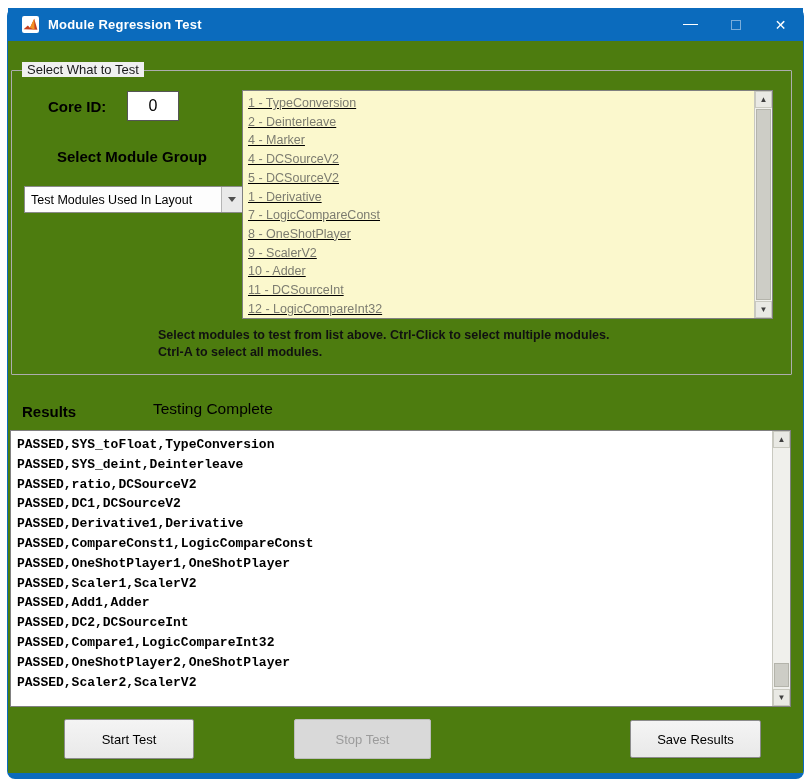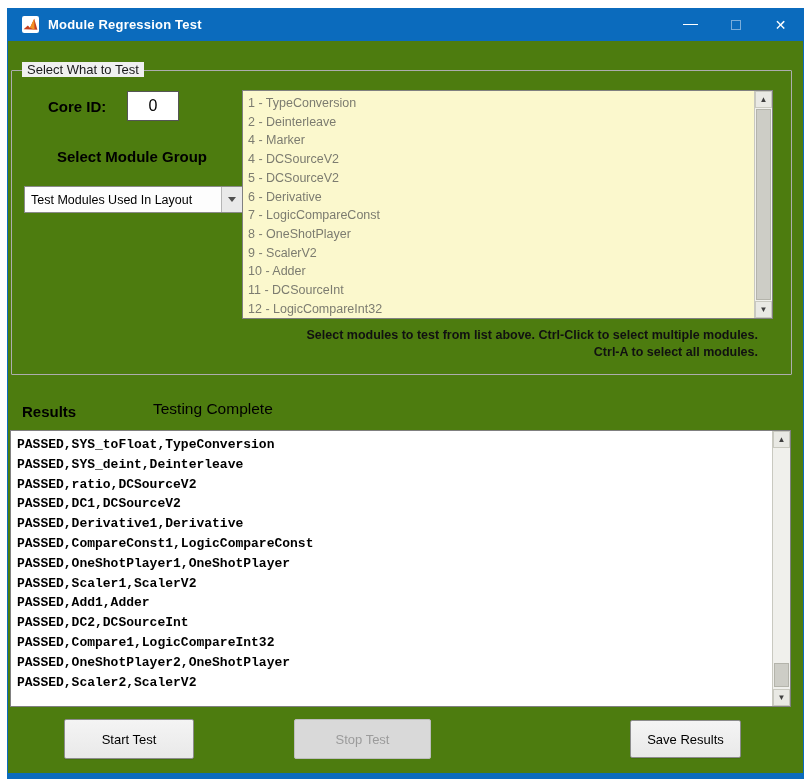--- a/index.html
+++ b/index.html
@@ -4,20 +4,21 @@
 <style>
   * { margin:0; padding:0; box-sizing:border-box; }
   html,body { width:811px; height:784px; background:#ffffff; overflow:hidden;
               font-family:"Liberation Sans", sans-serif; }
 
   .window {
     position:absolute; left:7px; top:8px; width:797px; height:771px;
     border-left:1px solid #0b6bbd; border-right:1px solid #0b6bbd;
     border-bottom:6px solid #0b6bbd;
     background:#f0f0f0;
+    border-radius:8px;
   }
 
   
   .titlebar {
     position:absolute; left:0; top:0; right:0; height:33px;
     background:#0b6bbd; display:flex; align-items:center;
   }
   .app-icon { width:17px; height:17px; margin-left:14px; flex:0 0 auto; }
   .app-icon svg { display:block; }
   .win-title {
@@ -60,58 +61,58 @@
   .dropdown-btn {
     width:21px; height:100%; background:#e9e9e9; border-left:1px solid #b5b5b5;
     display:flex; align-items:center; justify-content:center; flex:0 0 auto;
   }
   .chev { width:0; height:0; border-left:4px solid transparent; border-right:4px solid transparent;
           border-top:5px solid #4f4f4f; }
 
   
   .listbox { position:absolute; border:1px solid #808080; overflow:hidden; }
   .modules-listbox { left:234px; top:49px; width:531px; height:229px; background:#fbf8cd; }
-  .modules-inner { position:absolute; left:0; top:0; right:18px; bottom:0; padding:3px 2px 0 5px; overflow:hidden; }
+  .modules-inner { position:absolute; left:0; top:0; right:18px; bottom:0; padding:3px 2px 0 5px; overflow:hidden;text-decoration:underline; }
   .module-item { font-size:12.5px; line-height:18.7px; color:#7c7c70; white-space:nowrap; }
 
   .results-listbox { left:2px; top:389px; width:781px; height:277px; background:#ffffff; }
   .results-inner { position:absolute; left:0; top:0; right:18px; bottom:0; padding:4px 8px 0 6px; overflow:hidden; }
   .result-row { font-family:"Liberation Mono", monospace; font-weight:700; font-size:13px;
                 line-height:19.8px; color:#000; white-space:nowrap; }
 
   
   .scrollbar { position:absolute; top:0; right:0; bottom:0; width:18px;
                background:#f0f0ec; border-left:1px solid #c9c9c0; }
   .sb-btn { position:absolute; left:0; right:0; height:17px; background:#e9e9e4;
             display:flex; align-items:center; justify-content:center;
             font-size:8px; color:#3f3f3f; border:1px solid #c9c9c0; }
   .sb-up { top:0; } .sb-down { bottom:0; }
   .sb-thumb { position:absolute; left:1px; right:1px; background:#cdcdc6; border:1px solid #b4b4ab; }
   .modules-listbox .sb-thumb { top:18px; bottom:18px; }
   .results-listbox .sb-thumb { height:24px; bottom:19px; }
 
-  .help-text { position:absolute; left:150px; top:286px; width:600px; text-align:right;
+  .help-text { position:absolute; left:150px; top:286px; width:600px; text-align:left;
                font-size:12.5px; font-weight:600; color:#111; line-height:17px; }
 
   .results-label { position:absolute; left:14px; top:362px; font-size:15px; font-weight:700; color:#000; }
   .status-text  { position:absolute; left:145px; top:359px; font-size:15.5px; color:#000; }
 
   
   .btn {
     position:absolute; height:40px; top:678px;
     background:linear-gradient(#f4f4f4, #e9e9e9);
     border:1px solid #8c8c8c; border-radius:2px;
     font-size:13px; color:#000; font-family:"Liberation Sans", sans-serif;
     display:flex; align-items:center; justify-content:center; cursor:default;
     box-shadow:0 1px 0 rgba(0,0,0,.08);
   }
   .btn-start { left:56px;  width:130px; }
   .btn-stop  { left:254px; width:137px; background:#d9d9d9; border-color:#bdbdbd;
                color:#9b9b9b; box-shadow:none;margin-left:32px; }
-  .btn-save  { left:622px; width:111px; height:38px; top:679px; }
+  .btn-save  { left:622px; width:131px; height:38px; top:679px; }
 </style>
 </head>
 <body>
 
 <div class="window">
 
   <div class="titlebar">
     <span class="app-icon">
       <svg viewBox="0 0 16 16" width="17" height="17">
         <rect width="16" height="16" rx="2" fill="#ffffff"></rect>
@@ -147,21 +148,21 @@
       </span>
     </div>
 
     <div class="listbox modules-listbox">
       <div class="modules-inner">
           <div class="module-item">1 - TypeConversion</div>
           <div class="module-item">2 - Deinterleave</div>
           <div class="module-item">4 - Marker</div>
           <div class="module-item">4 - DCSourceV2</div>
           <div class="module-item">5 - DCSourceV2</div>
-          <div class="module-item">6 - Derivative</div>
+          <div class="module-item">1 - Derivative</div>
           <div class="module-item">7 - LogicCompareConst</div>
           <div class="module-item">8 - OneShotPlayer</div>
           <div class="module-item">9 - ScalerV2</div>
           <div class="module-item">10 - Adder</div>
           <div class="module-item">11 - DCSourceInt</div>
           <div class="module-item">12 - LogicCompareInt32</div>
         </div>
       <div class="scrollbar">
         <div class="sb-btn sb-up">▲</div>
         <div class="sb-thumb"></div>

